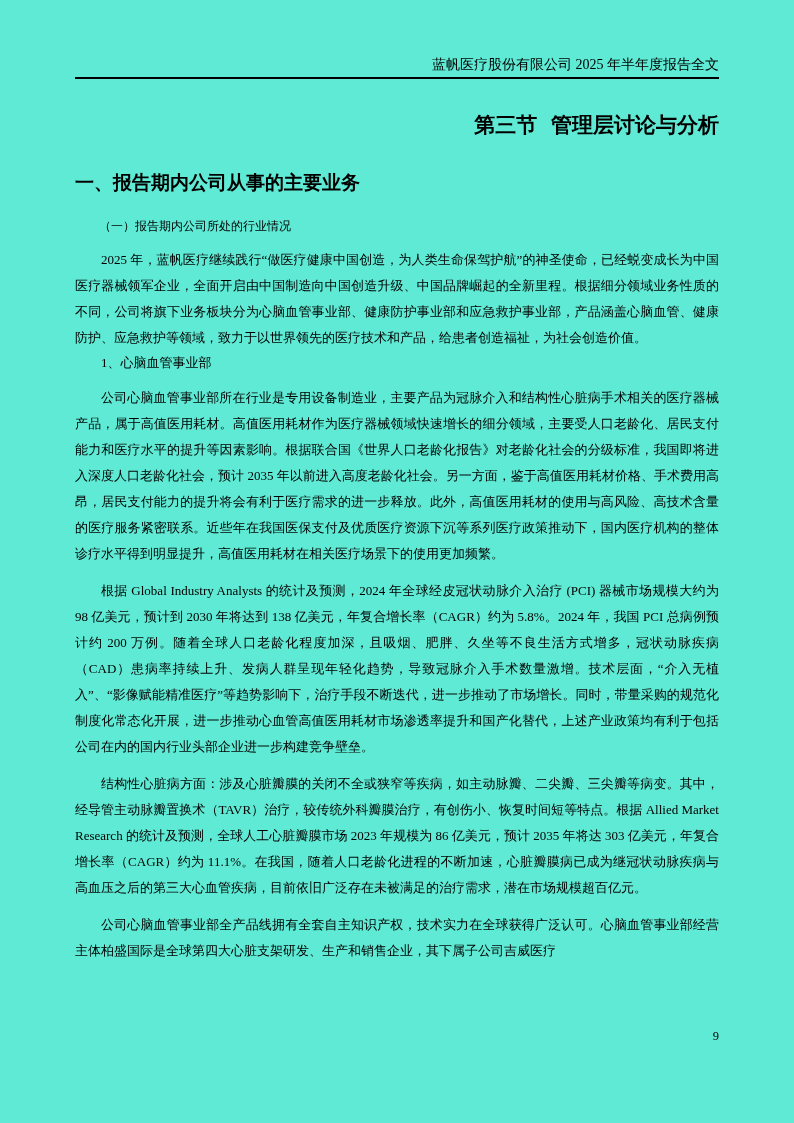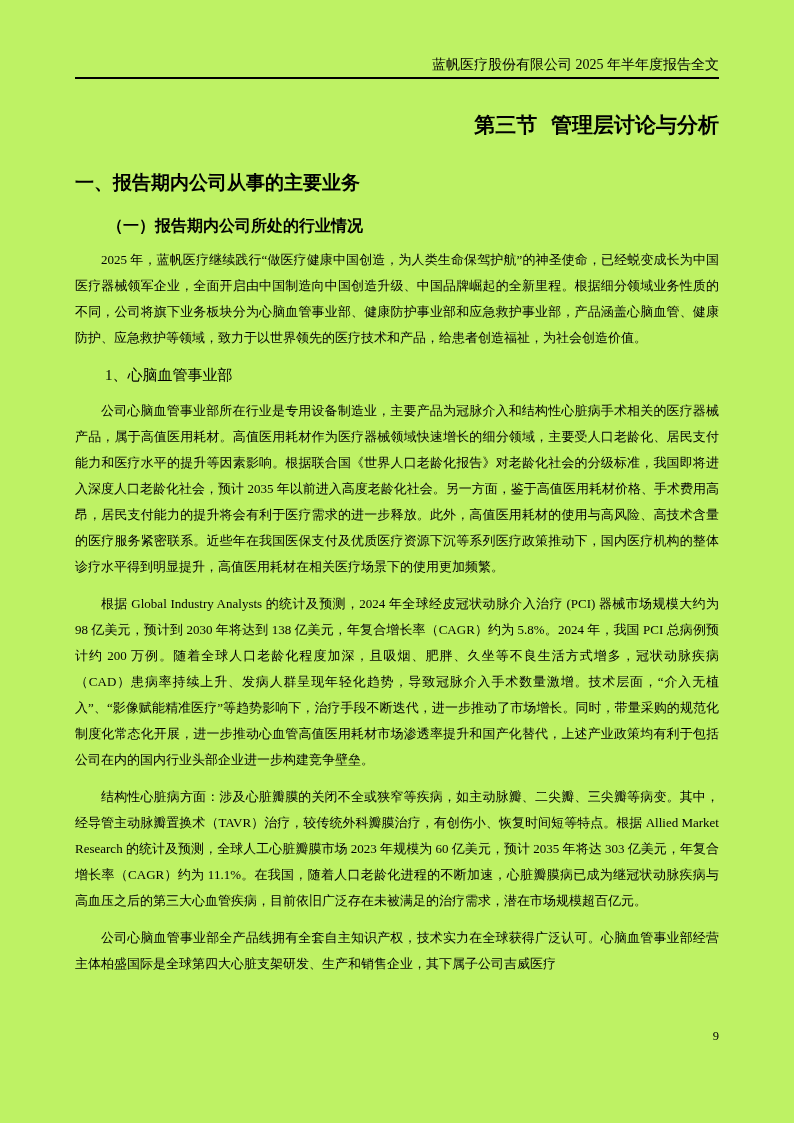--- a/index.html
+++ b/index.html
@@ -5,21 +5,21 @@
   * { margin: 0; padding: 0; box-sizing: border-box; }
   html, body { background: #ffffff; }
   body {
     font-family: "Liberation Serif", "DejaVu Serif", serif;
     color: #000000;
   }
   .page {
     position: relative;
     width: 794px;
     height: 1123px;
-    background: #bef264;
+    background: #5eead4;
     overflow: hidden;
   }
   
   .page-header {
     position: absolute;
     top: 56px;
     left: 75px;
     width: 644px;
     text-align: right;
     font-size: 14px;
@@ -45,38 +45,37 @@
   }
   .heading-1 {
     font-family: "Liberation Sans", "DejaVu Sans", sans-serif;
     font-weight: bold;
     font-size: 19px;
     line-height: 22px;
     margin-bottom: 22px;
   }
   .heading-2 {
     font-family: "Liberation Sans", "DejaVu Sans", sans-serif;
-    font-weight: bold;
-    font-size: 16px;
+    font-weight: normal;
+    font-size: 12px;
     line-height: 20px;
     text-indent: 2em;
     margin-bottom: 9px;
   }
   .body-para {
     font-size: 13px;
     line-height: 26px;
     text-align: justify;
     text-indent: 2em;
     margin-top: 11px;
   }
   .sub-heading {
-    font-size: 15px;
+    font-size: 13px;
     line-height: 23px;
     text-indent: 2em;
-    margin-top: 13px;
     margin-bottom: 2px;
   }
   
   .page-footer {
     position: absolute;
     top: 1028px;
     left: 75px;
     width: 644px;
     text-align: right;
     font-size: 12.5px;
@@ -102,21 +101,21 @@
 
     <p class="body-para">2025 年，蓝帆医疗继续践行“做医疗健康中国创造，为人类生命保驾护航”的神圣使命，已经蜕变成长为中国医疗器械领军企业，全面开启由中国制造向中国创造升级、中国品牌崛起的全新里程。根据细分领域业务性质的不同，公司将旗下业务板块分为心脑血管事业部、健康防护事业部和应急救护事业部，产品涵盖心脑血管、健康防护、应急救护等领域，致力于以世界领先的医疗技术和产品，给患者创造福祉，为社会创造价值。</p>
 
     <p class="sub-heading">1、心脑血管事业部</p>
 
     <p class="body-para">公司心脑血管事业部所在行业是专用设备制造业，主要产品为冠脉介入和结构性心脏病手术相关的医疗器械产品，属于高值医用耗材。高值医用耗材作为医疗器械领域快速增长的细分领域，主要受人口老龄化、居民支付能力和医疗水平的提升等因素影响。根据联合国《世界人口老龄化报告》对老龄化社会的分级标准，我国即将进入深度人口老龄化社会，预计 2035 年以前进入高度老龄化社会。另一方面，鉴于高值医用耗材价格、手术费用高昂，居民支付能力的提升将会有利于医疗需求的进一步释放。此外，高值医用耗材的使用与高风险、高技术含量的医疗服务紧密联系。近些年在我国医保支付及优质医疗资源下沉等系列医疗政策推动下，国内医疗机构的整体诊疗水平得到明显提升，高值医用耗材在相关医疗场景下的使用更加频繁。</p>
 
 
     <p class="body-para">根据 Global Industry Analysts 的统计及预测，2024 年全球经皮冠状动脉介入治疗 (PCI) 器械市场规模大约为 98 亿美元，预计到 2030 年将达到 138 亿美元，年复合增长率（CAGR）约为 5.8%。2024 年，我国 PCI 总病例预计约 200 万例。随着全球人口老龄化程度加深，且吸烟、肥胖、久坐等不良生活方式增多，冠状动脉疾病（CAD）患病率持续上升、发病人群呈现年轻化趋势，导致冠脉介入手术数量激增。技术层面，“介入无植入”、“影像赋能精准医疗”等趋势影响下，治疗手段不断迭代，进一步推动了市场增长。同时，带量采购的规范化制度化常态化开展，进一步推动心血管高值医用耗材市场渗透率提升和国产化替代，上述产业政策均有利于包括公司在内的国内行业头部企业进一步构建竞争壁垒。</p>
 
-    <p class="body-para">结构性心脏病方面：涉及心脏瓣膜的关闭不全或狭窄等疾病，如主动脉瓣、二尖瓣、三尖瓣等病变。其中，经导管主动脉瓣置换术（TAVR）治疗，较传统外科瓣膜治疗，有创伤小、恢复时间短等特点。根据 Allied Market Research 的统计及预测，全球人工心脏瓣膜市场 2023 年规模为 60 亿美元，预计 2035 年将达 303 亿美元，年复合增长率（CAGR）约为 11.1%。在我国，随着人口老龄化进程的不断加速，心脏瓣膜病已成为继冠状动脉疾病与高血压之后的第三大心血管疾病，目前依旧广泛存在未被满足的治疗需求，潜在市场规模超百亿元。</p>
+    <p class="body-para">结构性心脏病方面：涉及心脏瓣膜的关闭不全或狭窄等疾病，如主动脉瓣、二尖瓣、三尖瓣等病变。其中，经导管主动脉瓣置换术（TAVR）治疗，较传统外科瓣膜治疗，有创伤小、恢复时间短等特点。根据 Allied Market Research 的统计及预测，全球人工心脏瓣膜市场 2023 年规模为 86 亿美元，预计 2035 年将达 303 亿美元，年复合增长率（CAGR）约为 11.1%。在我国，随着人口老龄化进程的不断加速，心脏瓣膜病已成为继冠状动脉疾病与高血压之后的第三大心血管疾病，目前依旧广泛存在未被满足的治疗需求，潜在市场规模超百亿元。</p>
 
     <p class="body-para">公司心脑血管事业部全产品线拥有全套自主知识产权，技术实力在全球获得广泛认可。心脑血管事业部经营主体柏盛国际是全球第四大心脏支架研发、生产和销售企业，其下属子公司吉威医疗</p>
 
   </div>
 
   <div class="page-footer">
     <span>9</span>
   </div>
 
 </div>

